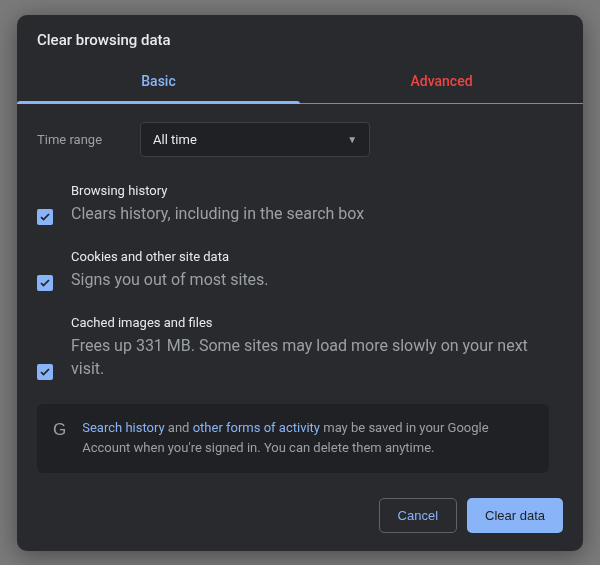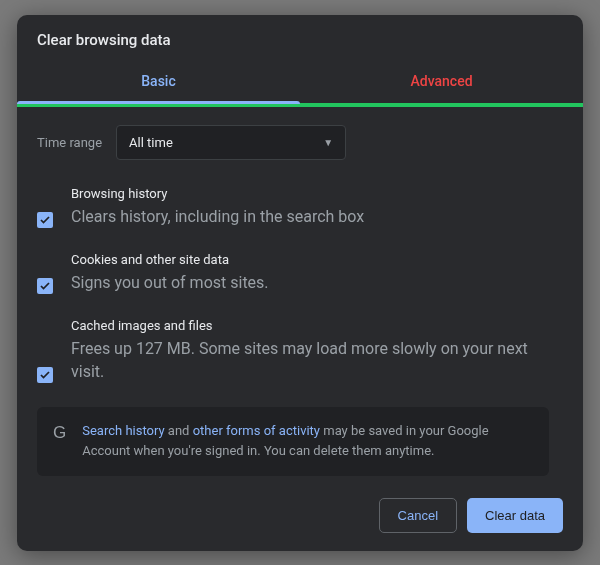--- a/index.html
+++ b/index.html
@@ -23,21 +23,21 @@
     overflow: hidden;
   }
   .title {
     color: #e8eaed;
     font-size: 15px;
     font-weight: 500;
     padding: 16px 20px 12px 20px;
   }
   .tabs {
     display: flex;
-    border-bottom: 4px solid #22c55e;
+    border-bottom: 1px solid #22c55e;
   }
   .tab {
     flex: 1;
     text-align: center;
     padding: 12px 0 14px 0;
     font-size: 14px;
     font-weight: 500;
     cursor: pointer;
     position: relative;
   }
@@ -71,20 +71,21 @@
     border: 1px solid #3c4043;
     border-radius: 4px;
     color: #e8eaed;
     padding: 9px 12px;
     width: 230px;
     display: flex;
     justify-content: space-between;
     align-items: center;
     cursor: pointer;
     font-size: 13px;
+    margin-left: 24px;
   }
   .select .chev { color: #9aa0a6; font-size: 10px; }
   .option-row {
     display: flex;
     align-items: flex-end;
     gap: 18px;
     margin-bottom: 24px;
   }
   .checkbox {
     width: 16px;
@@ -207,21 +208,21 @@
     </div>
 
     <div class="option-row">
       <div class="checkbox">
         <svg viewBox="0 0 24 24">
             <path fill="none" stroke="#202124" stroke-width="3.5" d="M4 12l5 5L20 6"></path>
           </svg>
       </div>
       <div class="opt-text">
         <div class="opt-title">Cached images and files</div>
-        <div class="opt-desc">Frees up 127 MB. Some sites may load more slowly on your next visit.</div>
+        <div class="opt-desc">Frees up 331 MB. Some sites may load more slowly on your next visit.</div>
       </div>
     </div>
 
     <div class="info-box">
       <div class="g-icon">G</div>
       <div class="info-text">
         <span class="link">Search history</span><span> and </span><span class="link">other forms of activity</span><span> may be saved in your Google Account when you're signed in. You can delete them anytime.</span>
       </div>
     </div>
 

